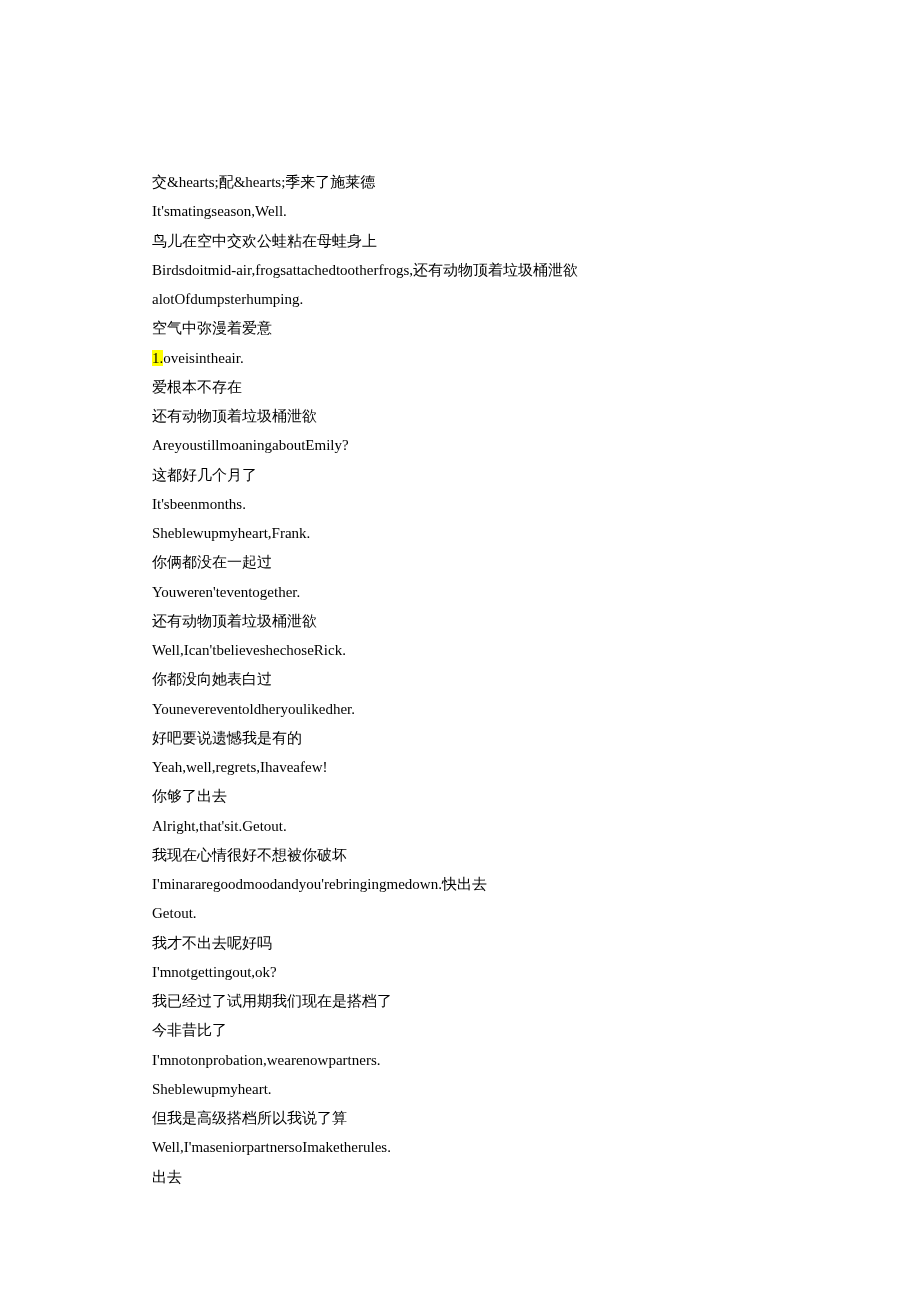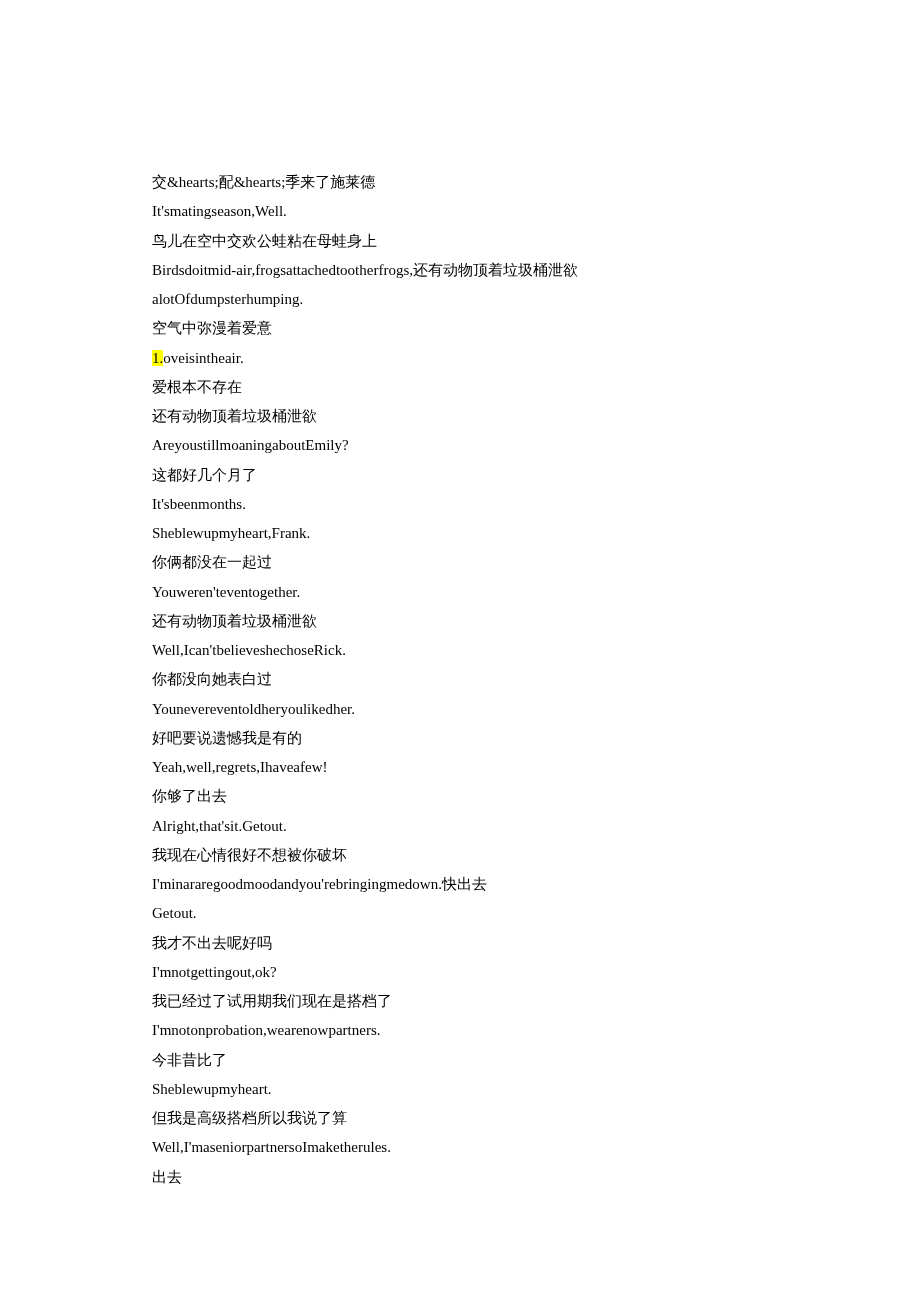--- a/index.html
+++ b/index.html
@@ -51,20 +51,20 @@
       <div class="line"><span>好吧要说遗憾我是有的</span></div>
       <div class="line"><span>Yeah,well,regrets,Ihaveafew!</span></div>
       <div class="line"><span>你够了出去</span></div>
       <div class="line"><span>Alright,that'sit.Getout.</span></div>
       <div class="line"><span>我现在心情很好不想被你破坏</span></div>
       <div class="line"><span>I</span><span>'</span><span>minararegoodmoodandyou'rebringingmedown.快出去</span></div>
       <div class="line"><span>Getout.</span></div>
       <div class="line"><span>我才不出去呢好吗</span></div>
       <div class="line"><span>I</span><span>'</span><span>mnotgettingout,ok?</span></div>
       <div class="line"><span>我已经过了试用期我们现在是搭档了</span></div>
+      <div class="line"><span>今非昔比了</span></div>
       <div class="line"><span>I</span><span>'</span><span>mnotonprobation,wearenowpartners.</span></div>
-      <div class="line"><span>今非昔比了</span></div>
       <div class="line"><span>Sheblewupmyheart.</span></div>
       <div class="line"><span>但我是高级搭档所以我说了算</span></div>
       <div class="line"><span>Well,I</span><span>'</span><span>maseniorpartnersoImaketherules.</span></div>
       <div class="line"><span>出去</span></div>
     </div>
 </div>
 
 </body></html>

